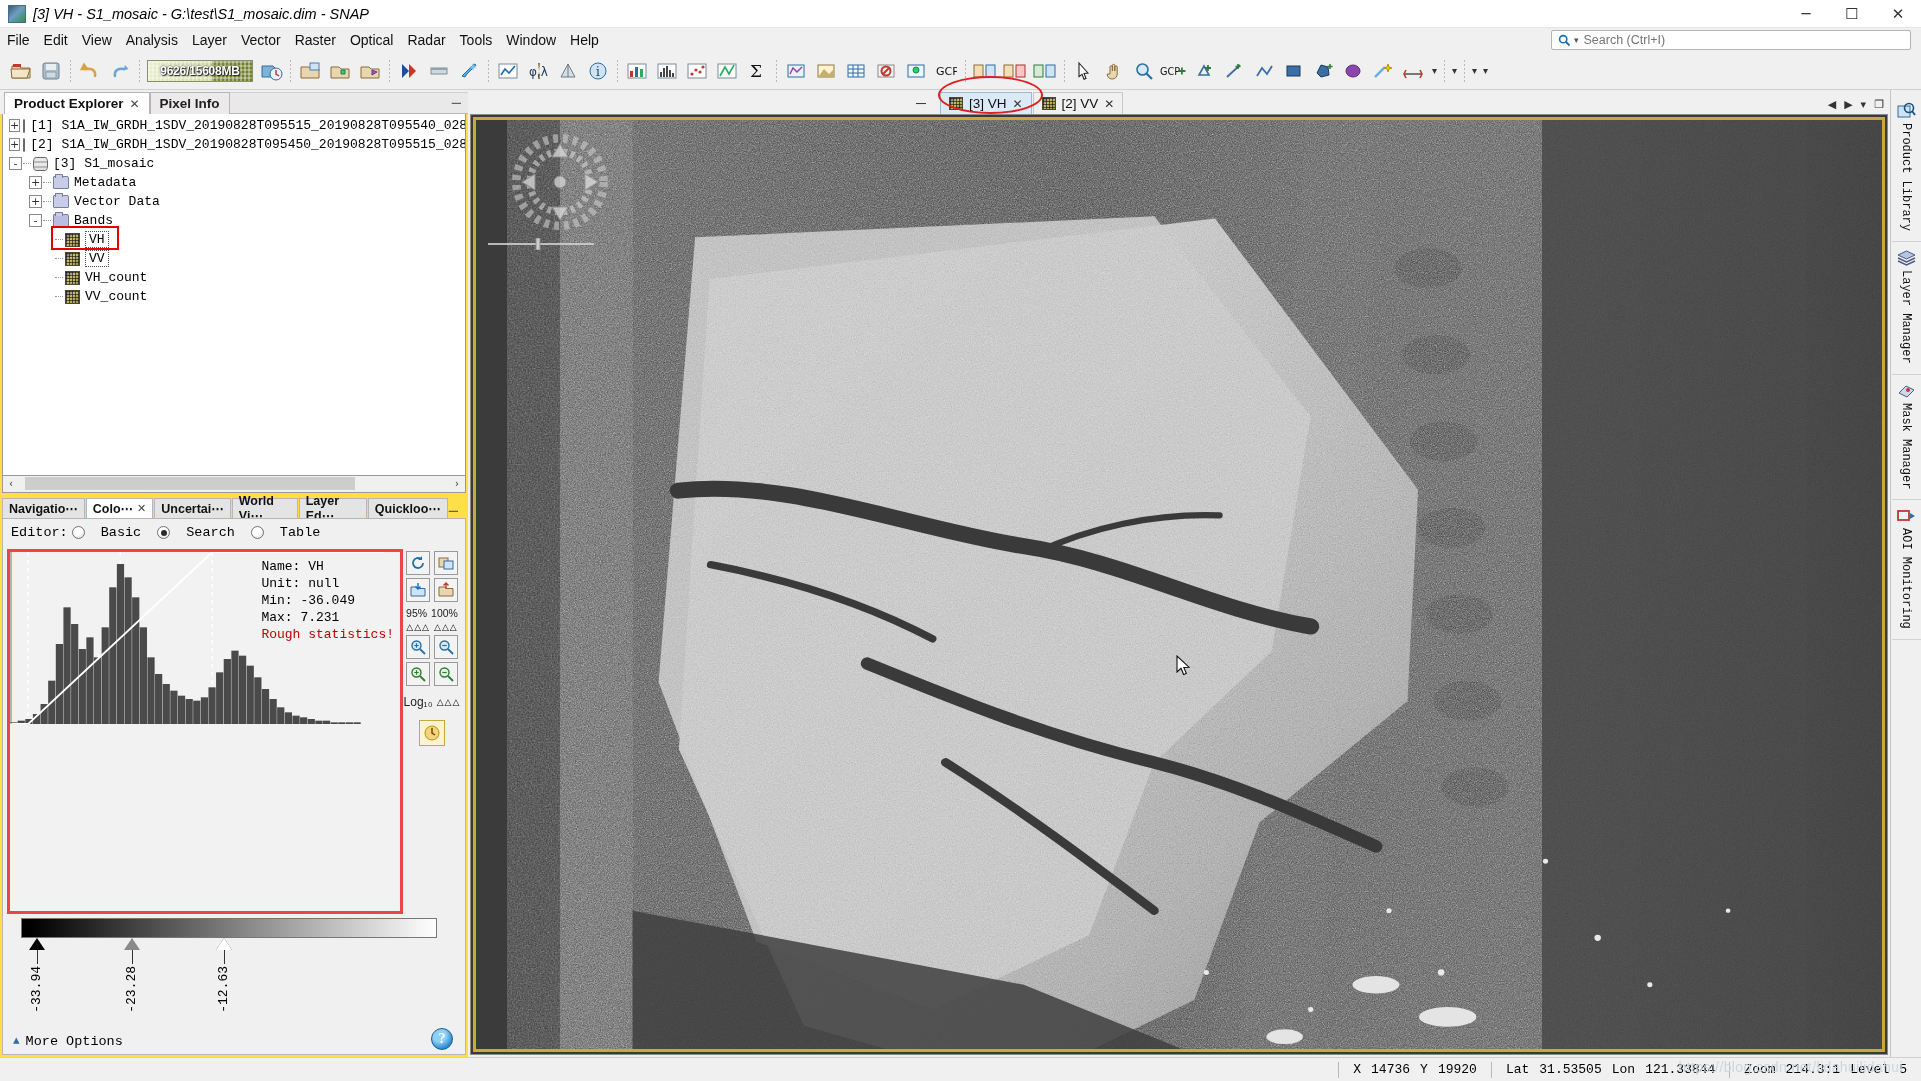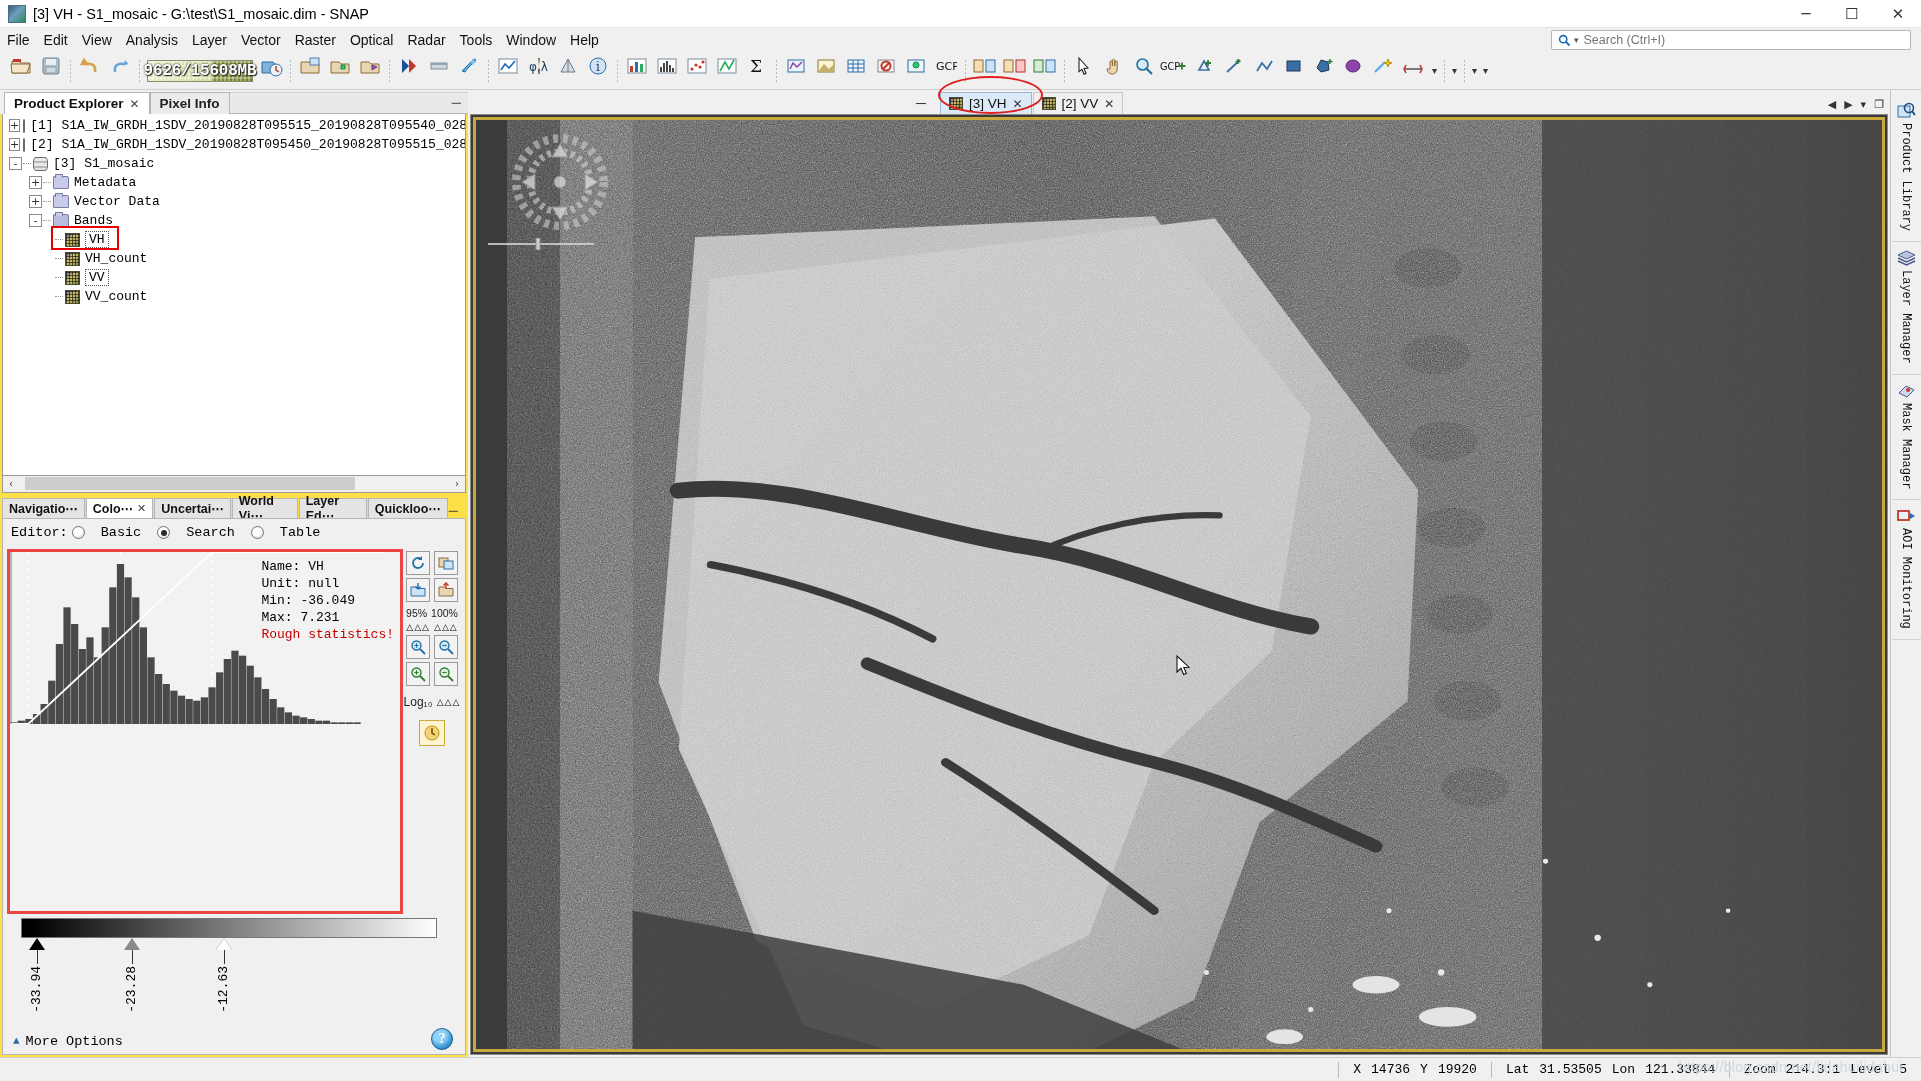--- a/index.html
+++ b/index.html
@@ -19,20 +19,21 @@
     background: #f0f0f0;
     display: flex; flex-direction: column;
   }
 
   
   .titlebar {
     height: 28px; flex: 0 0 28px;
     background: #ffffff;
     display: flex; align-items: center;
     border-bottom: 1px solid #e6e6e6;
+    font-style: italic;
   }
   .title-icon {
     width: 18px; height: 18px; margin: 0 7px 0 8px;
     background: linear-gradient(135deg,#3b5a76 0%,#6d9ec0 45%,#2e8b57 100%);
     border: 1px solid #4a6b86;
     flex: 0 0 18px;
   }
   .title-text { font-size: 14.5px; color: #000; font-family: "Liberation Sans", sans-serif; }
   .win-buttons { margin-left: auto; display: flex; height: 28px; }
   .win-btn {
@@ -70,38 +71,38 @@
   }
 
   
   .toolbar {
     height: 38px; flex: 0 0 38px;
     background: #f0f0f0;
     border-bottom: 1px solid #cfcfcf;
     display: flex; align-items: center; padding-left: 6px;
     position: relative;
   }
-  .tb { width: 30px; height: 30px; display: flex; justify-content: center; position: relative; }
+  .tb { width: 30px; height: 30px; display: flex; align-items: center; justify-content: center; position: relative; }
   .tb svg { display: block; }
   .tsep { width: 1px; height: 22px; margin: 0 4px;
     background: repeating-linear-gradient(to bottom,#b9b9b9 0 2px,transparent 2px 4px); }
   .memgauge {
     width: 106px; height: 22px; margin: 0 3px;
     border: 1px solid #8d8d6a;
     background:
       repeating-linear-gradient(to right, rgba(255,255,255,.35) 0 2px, transparent 2px 4px),
       repeating-linear-gradient(to bottom, rgba(255,255,255,.30) 0 2px, transparent 2px 4px),
       linear-gradient(to right,#e6ecc8 0%,#cdd79a 62%,#7b8a2e 62%,#6f7d27 100%);
     display: flex; align-items: center; justify-content: center;
     position: relative;
   }
   .memgauge span {
-    font-size: 16px; font-weight: bold; color: #fff;
+    font-size: 12px; font-weight: bold; color: #fff;
     text-shadow: 0 0 2px #000, 1px 1px 1px #333;
-    font-family: Liberation Mono, monospace;
+    font-family: Liberation Sans, sans-serif;
     letter-spacing: -0.2px;
   }
   .chev { font-size: 10px; color: #333; padding: 0 3px; font-family: "DejaVu Sans", sans-serif; }
 
   
   .main { flex: 1 1 auto; display: flex; min-height: 0; }
 
   
   .leftcol { width: 468px; flex: 0 0 468px; display: flex; flex-direction: column; background: #fde047; }
 
@@ -705,27 +706,27 @@
 
         <div class="trow" style="padding-left:52px">
           <span class="dotline"></span>
           <span class="ico-band"></span>
           <span class="tlabel sel-box">VH</span>
         </div>
 
         <div class="trow" style="padding-left:52px">
           <span class="dotline"></span>
           <span class="ico-band"></span>
-          <span class="tlabel">VH_count</span>
+          <span class="tlabel sel-box">VV</span>
         </div>
 
         <div class="trow" style="padding-left:52px">
           <span class="dotline"></span>
           <span class="ico-band"></span>
-          <span class="tlabel sel-box">VV</span>
+          <span class="tlabel">VH_count</span>
         </div>
 
         <div class="trow" style="padding-left:52px">
           <span class="dotline"></span>
           <span class="ico-band"></span>
           <span class="tlabel">VV_count</span>
         </div>
 
         <div class="red-rect" style="left:48px; top:112px; width:68px; height:24px;"></div>
       </div>

